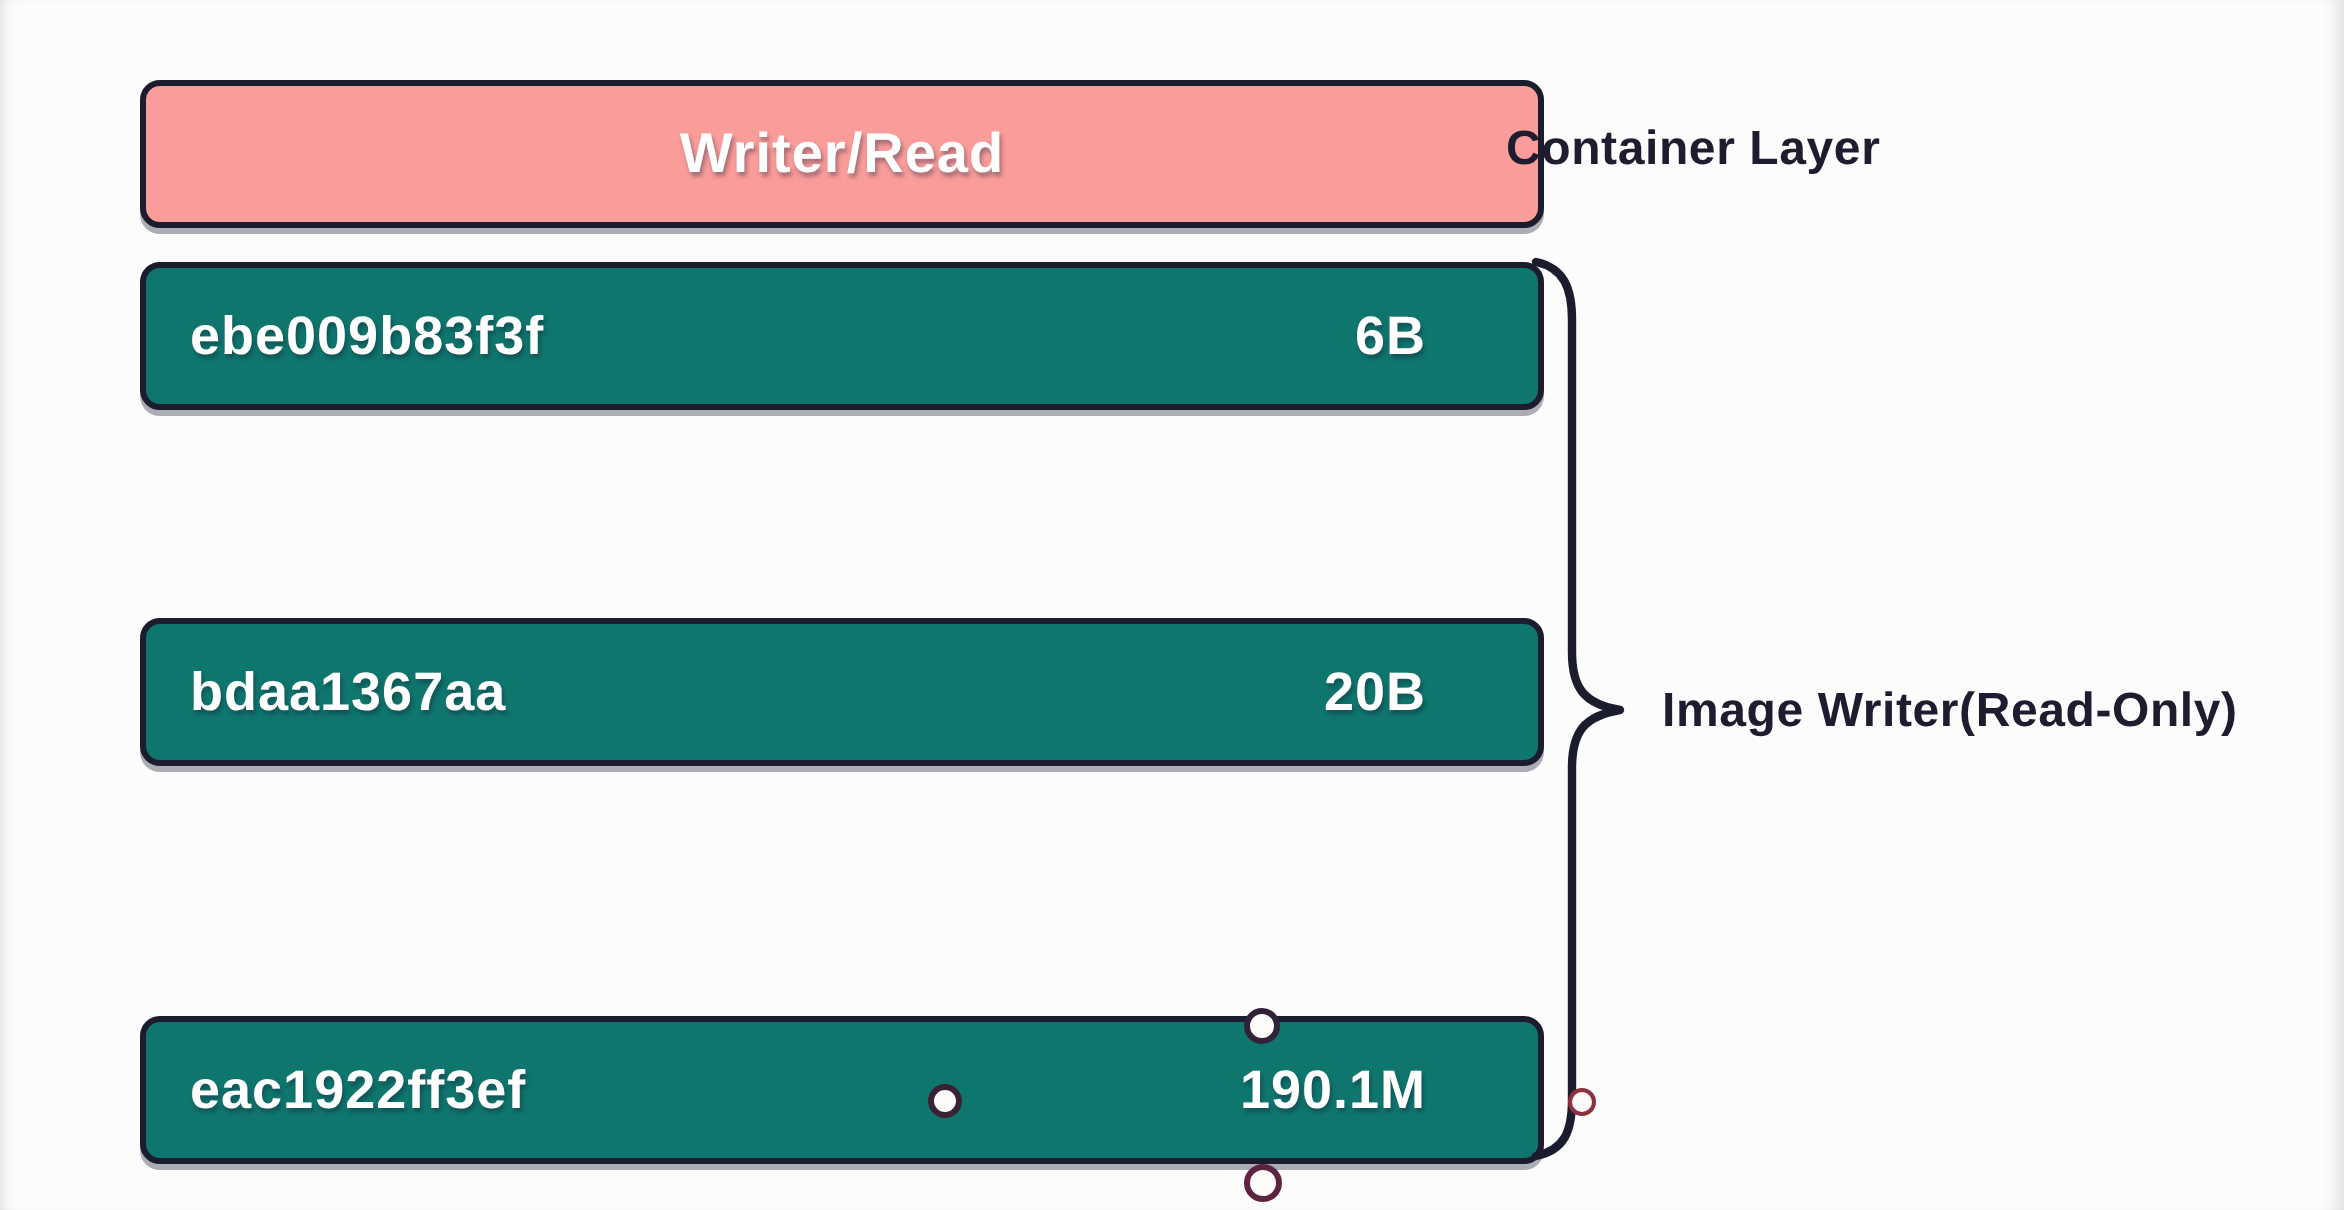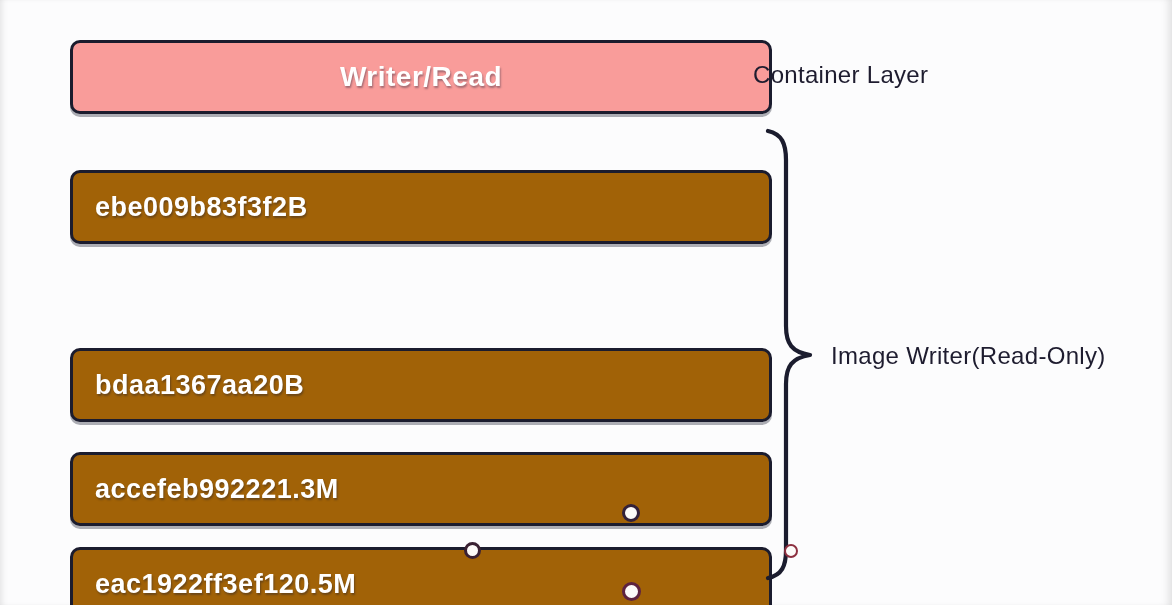--- a/index.html
+++ b/index.html
@@ -28,32 +28,31 @@
     letter-spacing:.5px;
     text-shadow:1px 2px 2px rgba(20,25,50,.38);
     box-shadow:0 3px 0 rgba(24,26,43,.35);
   }
   .writable{
     background:#f99c9a;
     justify-content:center;
     font-size:28px;
   }
   .readonly{
-    background:#a16207;
-    justify-content:flex-start;
+    background:#0f766e;
+    justify-content:space-between;
     padding:0 56px 0 22px;
-    margin-top:39px;
   }
   .layer-id{white-space:nowrap;}
   .layer-size{white-space:nowrap;}
   
   .annotation{
     position:absolute;
     color:#1e1c2f;
-    font-weight:400;
+    font-weight:700;
     font-size:24px;
     letter-spacing:.3px;
     white-space:nowrap;
   }
   #anno-container{left:753px;top:61px;}
   #anno-image{left:831px;top:342px;}
   
   .brace-svg{position:absolute;left:750px;top:124px;}
   
   .handle{
@@ -71,33 +70,29 @@
 <body>
 
 <div class="canvas">
 
   <div class="layer-box writable" style="top:40px">
     <span>Writer/Read</span>
   </div>
 
   <div class="layer-box readonly" style="top:131px">
     <span class="layer-id">ebe009b83f3f</span>
-    <span class="layer-size">2B</span>
+    <span class="layer-size">6B</span>
   </div>
   <div class="layer-box readonly" style="top:309px">
     <span class="layer-id">bdaa1367aa</span>
     <span class="layer-size">20B</span>
   </div>
-  <div class="layer-box readonly" style="top:413px">
-    <span class="layer-id">accefeb99222</span>
-    <span class="layer-size">1.3M</span>
-  </div>
   <div class="layer-box readonly" style="top:508px">
     <span class="layer-id">eac1922ff3ef</span>
-    <span class="layer-size">120.5M</span>
+    <span class="layer-size">190.1M</span>
   </div>
 
   <div class="annotation" id="anno-container">Container Layer</div>
 
   <div class="annotation" id="anno-image">Image Writer(Read-Only)</div>
 
   <svg class="brace-svg" width="72" height="462" viewBox="0 0 72 462">
     <path d="M 18 7
              C 32 10, 36 20, 36 36
              L 36 202

